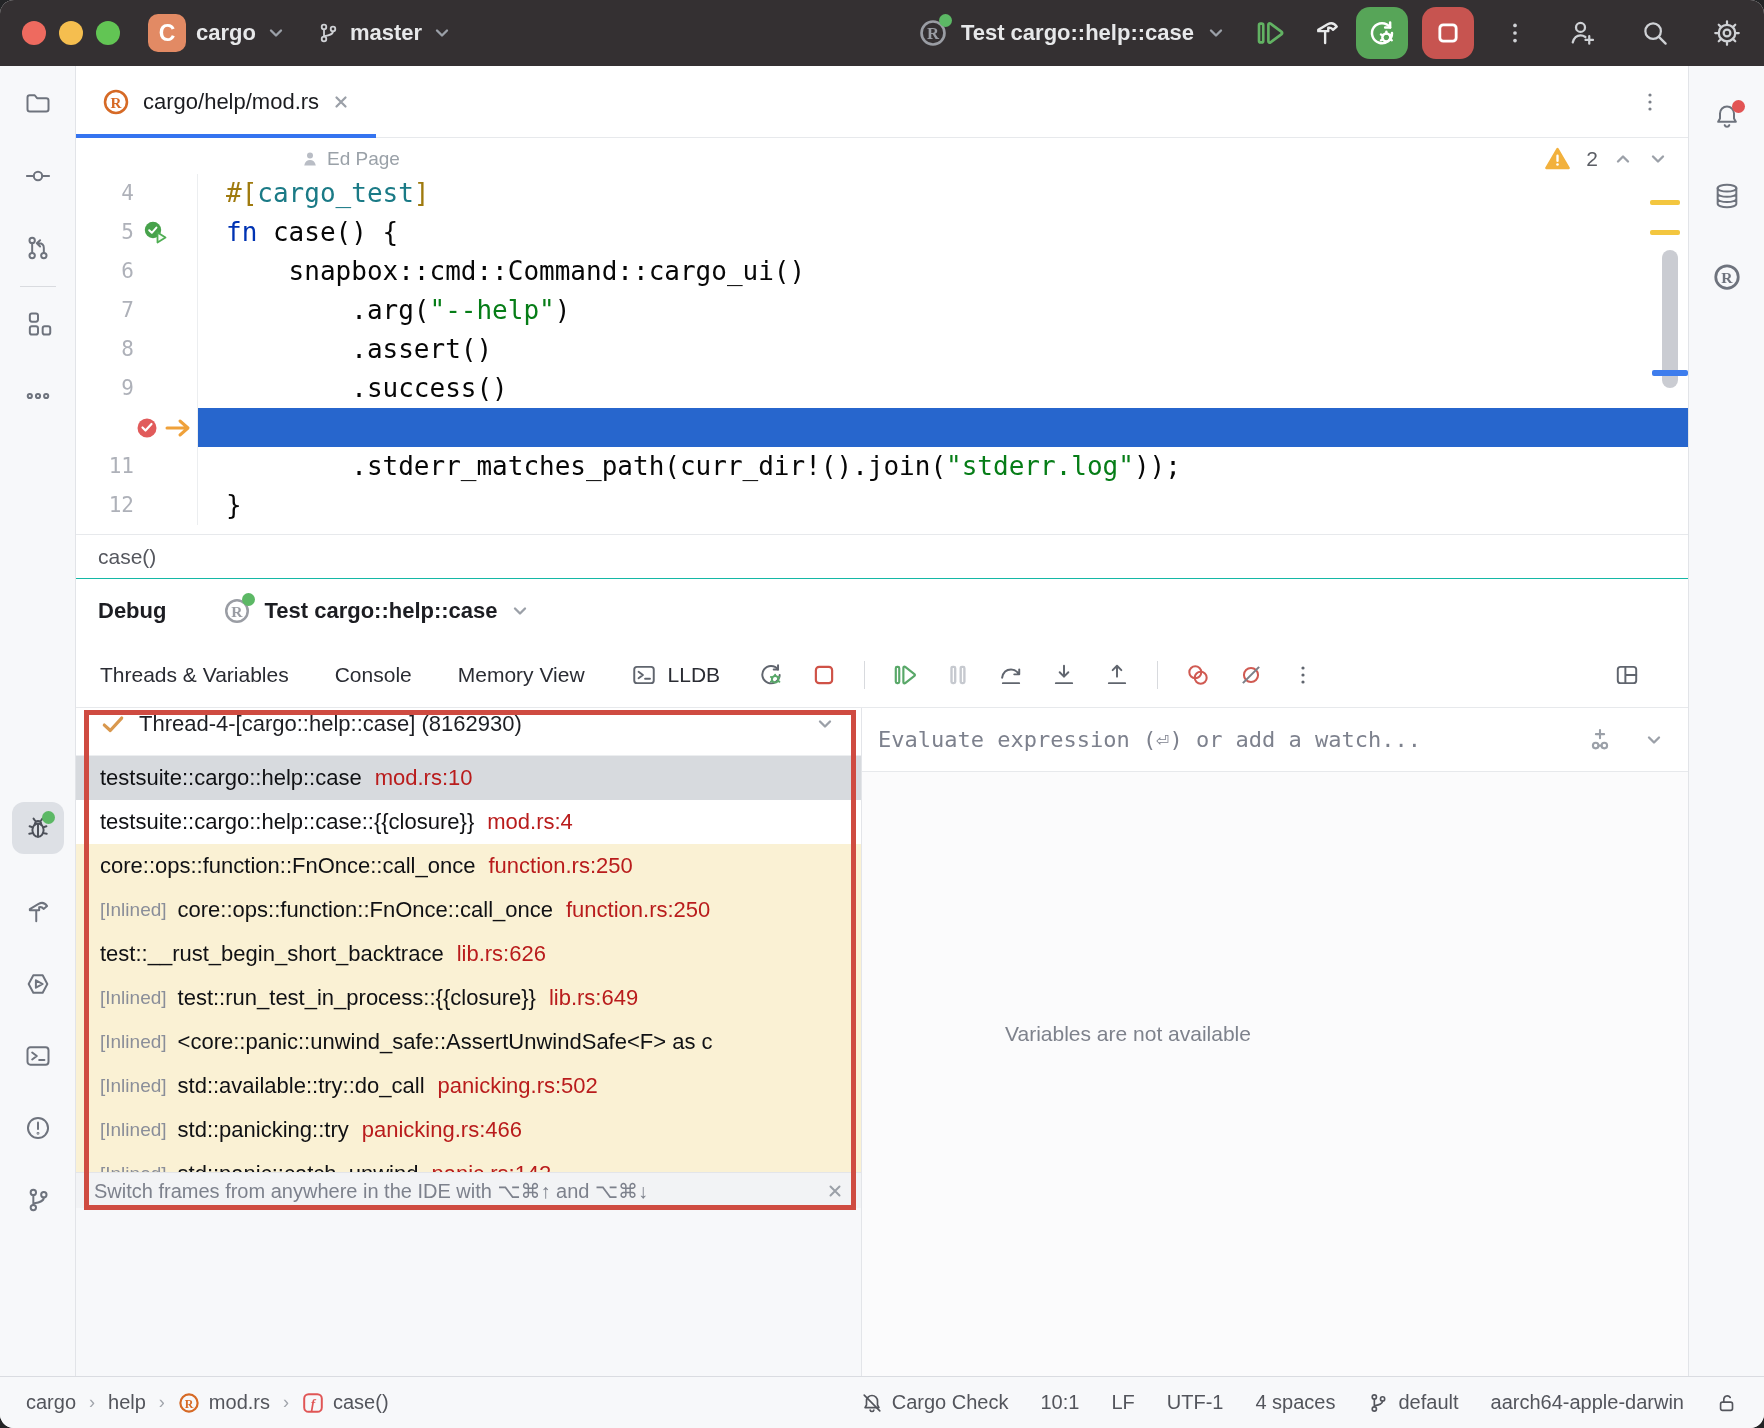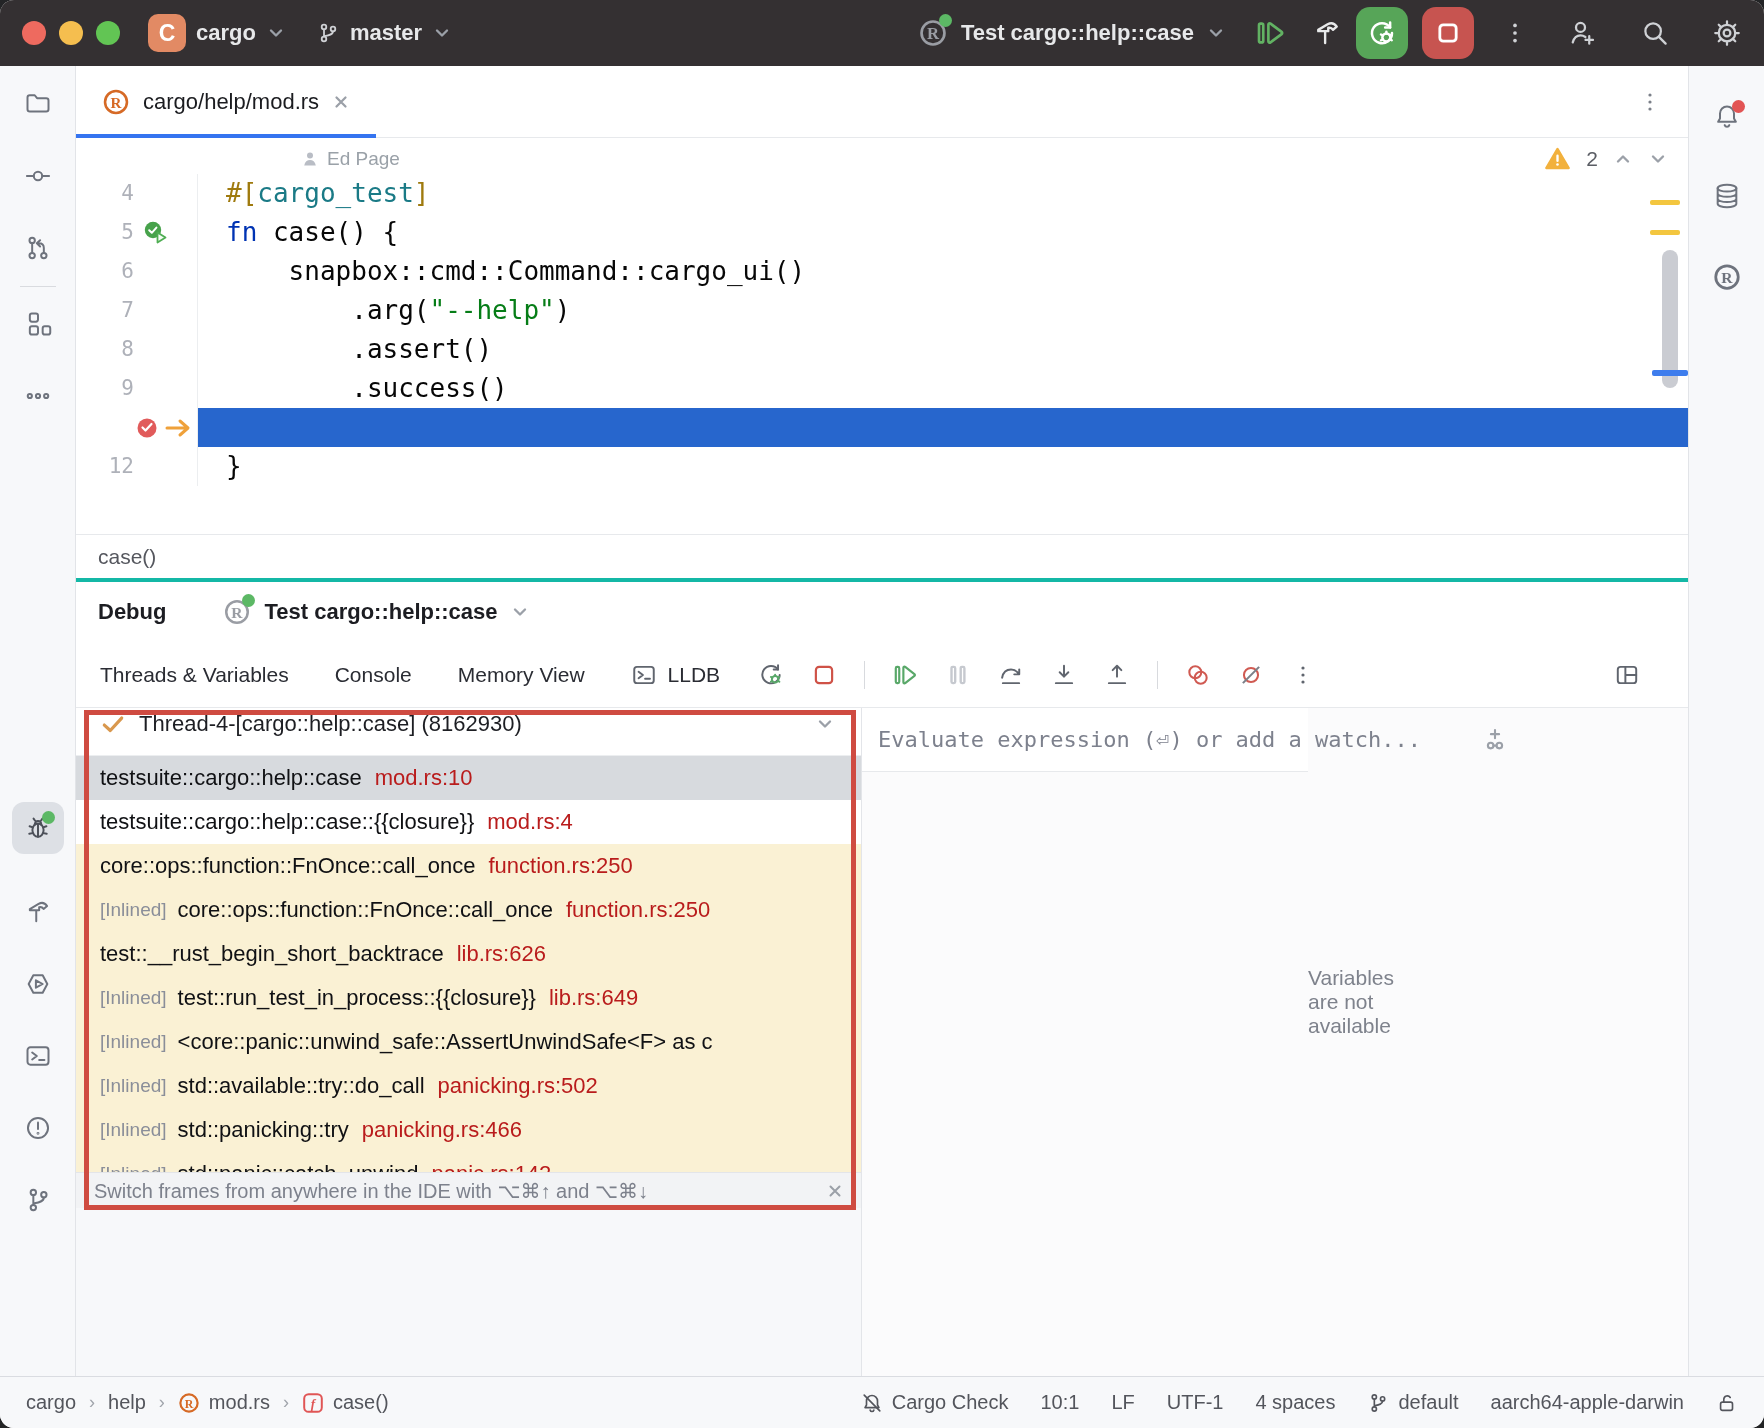--- a/index.html
+++ b/index.html
@@ -64,21 +64,21 @@
   .exec-ic{position:absolute;top:7px;}
   .insp{position:absolute;top:8px;right:20px;display:flex;align-items:center;gap:15px;}
   .insp-count{font-family:"Liberation Sans",sans-serif;font-size:21px;color:#5a5d64;}
   .mark{position:absolute;border-radius:2px;}
   .thumb{position:absolute;right:10px;top:112px;width:16px;height:138px;border-radius:8px;background:#caccd2;}
 
   .crumb-bar{height:44px;border-top:1px solid #e7e9ec;display:flex;align-items:center;padding-left:22px;
              font-size:21px;color:#55575e;}
 
   
-  .dbg-header{height:64px;border-top:4px solid #14b8a6;display:flex;align-items:center;padding-left:22px;gap:56px;}
+  .dbg-header{height:64px;border-top:1px solid #14b8a6;display:flex;align-items:center;padding-left:22px;gap:56px;}
   .dbg-title{font-size:22px;font-weight:700;color:#1c1d22;}
   .dbg-config{display:flex;align-items:center;gap:12px;font-size:22px;font-weight:700;color:#1c1d22;}
   .dbg-tabs{height:66px;display:flex;align-items:center;padding:0 24px;border-bottom:1px solid #e7e9ec;font-size:21px;color:#2a2c33;}
   .dtab{margin-right:46px;} 
   .lldb-tab{display:flex;align-items:center;gap:11px;margin-right:10px;}
   .dbar{display:flex;align-items:center;gap:27px;margin-left:28px;}
   .vsep{width:1px;height:28px;background:#d8dade;}
   .dic{width:26px;height:26px;fill:none;stroke:#60656e;stroke-width:1.8;stroke-linecap:round;stroke-linejoin:round;}
   .layout-ic{margin-left:auto;margin-right:24px;}
 
@@ -91,21 +91,21 @@
              background:#fff;white-space:nowrap;overflow:hidden;}
   .frame-row.sel{background:#d7dade;}
   .frame-row.lib{background:#faf1d4;}
   .ftag{color:#8a8e99;font-size:19px;margin-right:11px;flex:none;}
   .floc{color:#b91c1c;margin-left:13px;flex:none;}
   .banner{position:relative;z-index:3;height:36px;margin-top:-24px;background:#f2f3f5;border-top:1px solid #e3e5e9;
           display:flex;align-items:center;padding:0 18px;font-size:20px;color:#7d818c;}
   .banner-close{margin-left:auto;width:16px;height:16px;fill:none;stroke:#9ba0a8;stroke-width:2;stroke-linecap:round;}
   .red-box{position:absolute;left:8px;top:2px;width:772px;height:500px;border:5px solid #cf4b41;z-index:6;pointer-events:none;}
 
-  .watch-pane{flex:1;display:flex;flex-direction:row;background:#fbfbfc;min-width:0;}
+  .watch-pane{flex:1;display:flex;flex-direction:column;background:#fbfbfc;min-width:0;}
   .eval-row{height:64px;background:#fff;border-bottom:1px solid #e7e9ec;display:flex;align-items:center;
             padding:0 24px 0 16px;font-family:"DejaVu Sans Mono",monospace;font-size:22px;color:#7d818d;gap:30px;}
   .eval-text{flex:none;}
   .eval-sp{flex:1;}
   .vars-empty{flex:1;display:flex;align-items:center;justify-content:center;padding-right:294px;padding-bottom:80px;
               font-size:21px;color:#7e828c;}
 
   
   .statusbar{height:52px;background:#f7f8fa;border-top:1px solid #dadce1;display:flex;align-items:center;
              padding:0 26px;font-size:20px;color:#53555c;}
@@ -406,20 +406,27 @@
             <span class="exec-ic" style="left:14px">
               
             </span>
             <span class="exec-ic" style="left:76px">
               
             </span>
             
           </div>
         </div>
 
+        <div class="line">
+          <div class="gutter">
+              <span class="num">11</span>
+              <span class="gslot"></span>
+            </div>
+          <div class="codewrap"><span class="tk">        .stderr_matches_path(curr_dir!().join(</span><span class="tk str">"stderr.log"</span><span class="tk">));</span></div>
+        </div>
 
         <div class="line">
           <div class="gutter">
               <span class="num">12</span>
               <span class="gslot"></span>
             </div>
           <div class="codewrap"><span class="tk">}</span></div>
         </div>
 
         <div class="insp">

